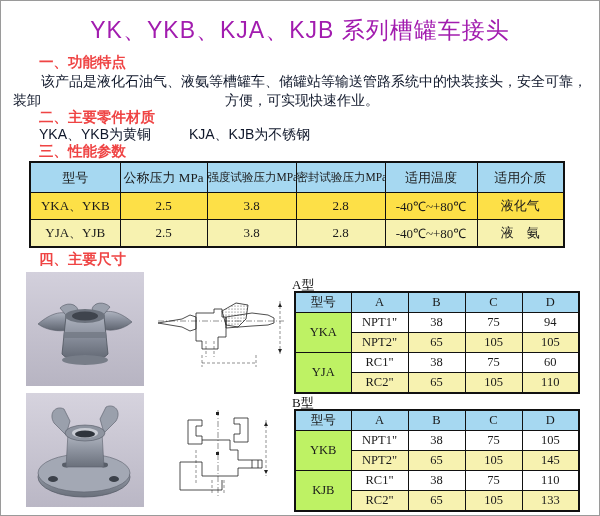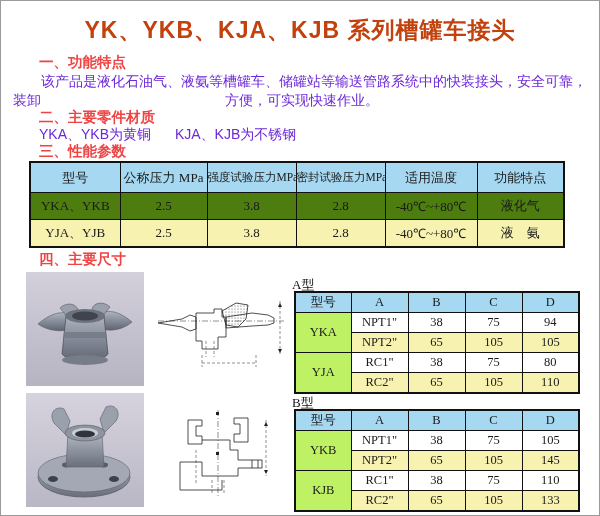--- a/index.html
+++ b/index.html
@@ -4,46 +4,46 @@
 <style>
   html,body{margin:0;padding:0;background:#e8e8e8;}
   #page{
     position:relative;width:600px;height:516px;margin:0 auto;
     background:#ffffff;border:1px solid #9a9a9a;box-sizing:border-box;
     font-family:"Liberation Sans",sans-serif;color:#1a1a1a;overflow:hidden;
   }
   
   .page-title{
     position:absolute;top:14px;left:0;width:100%;text-align:center;
-    font-size:23px;font-weight:bold;letter-spacing:1px;color:#c2410c;
+    font-size:23px;font-weight:normal;letter-spacing:1px;color:#a21caf;
   }
   
   .sec-head{
     position:absolute;left:38px;font-size:14.5px;font-weight:bold;color:#ef4444;
   }
   #h1{top:52px;} #h2{top:107px;} #h3{top:141px;} #h4{top:249px;}
   
-  .body-line{position:absolute;left:12px;width:578px;font-size:14px;line-height:19px;color:#6d28d9;}
+  .body-line{position:absolute;left:12px;width:578px;font-size:14px;line-height:19px;color:#0f172a;}
   #p1a{top:71px;text-indent:28px;}
   #p1b{top:90px;text-align:center;}
   #p2{top:124px;left:38px;width:540px;}
-  #p2 .mat2{margin-left:20px;}
+  #p2 .mat2{margin-left:34px;}
   
   table{border-collapse:collapse;table-layout:fixed;}
   #perf-table{
     position:absolute;left:28px;top:160px;width:534px;
     font-family:"Liberation Serif",serif;font-size:13px;
   }
   #perf-table th,#perf-table td{
     border:1px solid #111;text-align:center;vertical-align:middle;padding:0;
     overflow:hidden;white-space:nowrap;
   }
   #perf-table{border:2px solid #111;}
   #perf-table th{height:29px;background:#a6d8f1;font-weight:normal;}
-  #perf-table td{height:26px;background:#4d7c0f;}
+  #perf-table td{height:26px;background:#fde047;}
   #perf-table tr.yellow td{background:#f7f2b0;}
   th.cond{font-size:11.5px;}
   
   .photo{position:absolute;width:118px;height:114px;}
   #photo-a{left:25px;top:271px;}
   #photo-b{left:25px;top:392px;}
   .drawing{position:absolute;}
   #drawing-a{left:155px;top:292px;width:132px;height:82px;}
   #drawing-b{left:165px;top:405px;width:114px;height:92px;}
   .dim-label{
@@ -92,21 +92,21 @@
         <col style="width:92px">
         <col style="width:87px">
       </colgroup>
     <tbody>
         <tr>
       <th>型号</th>
       <th>公称压力 MPa</th>
       <th class="cond">强度试验压力MPa</th>
       <th class="cond">密封试验压力MPa</th>
       <th>适用温度</th>
-      <th>功能特点</th>
+      <th>适用介质</th>
     </tr>
     <tr>
       <td>YKA、YKB</td>
       <td>2.5</td>
       <td>3.8</td>
       <td>2.8</td>
       <td>-40℃~+80℃</td>
       <td>液化气</td>
     </tr>
     <tr class="yellow">
@@ -204,21 +204,21 @@
       <td>NPT2"</td>
       <td>65</td>
       <td>105</td>
       <td>105</td>
     </tr>
     <tr>
       <td class="model" rowspan="2">YJA</td>
       <td>RC1"</td>
       <td>38</td>
       <td>75</td>
-      <td>80</td>
+      <td>60</td>
     </tr>
     <tr class="yellow">
       <td>RC2"</td>
       <td>65</td>
       <td>105</td>
       <td>110</td>
     </tr>
   </tbody>
     </table>
 

